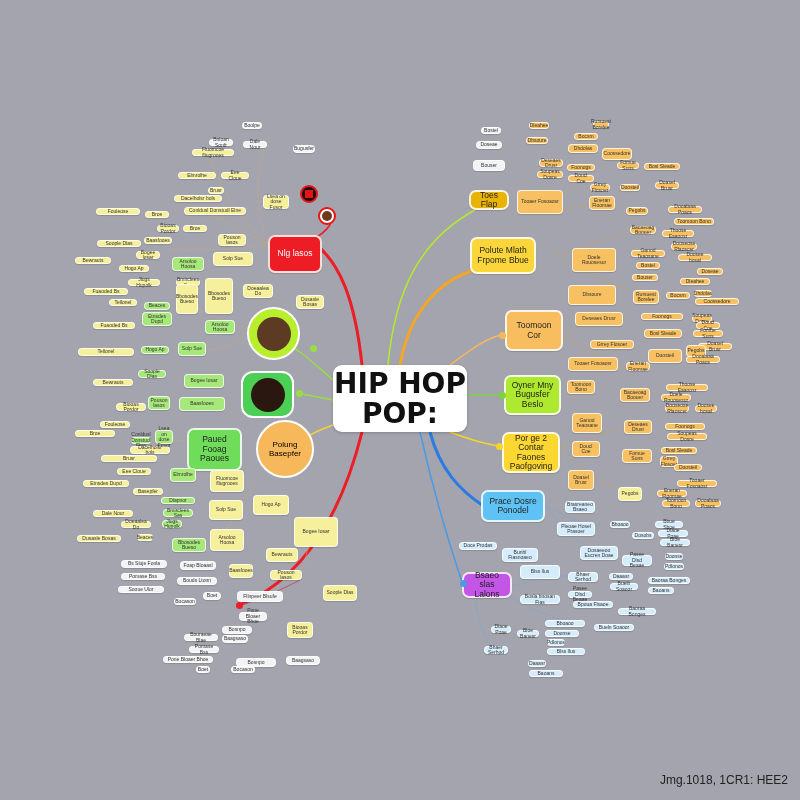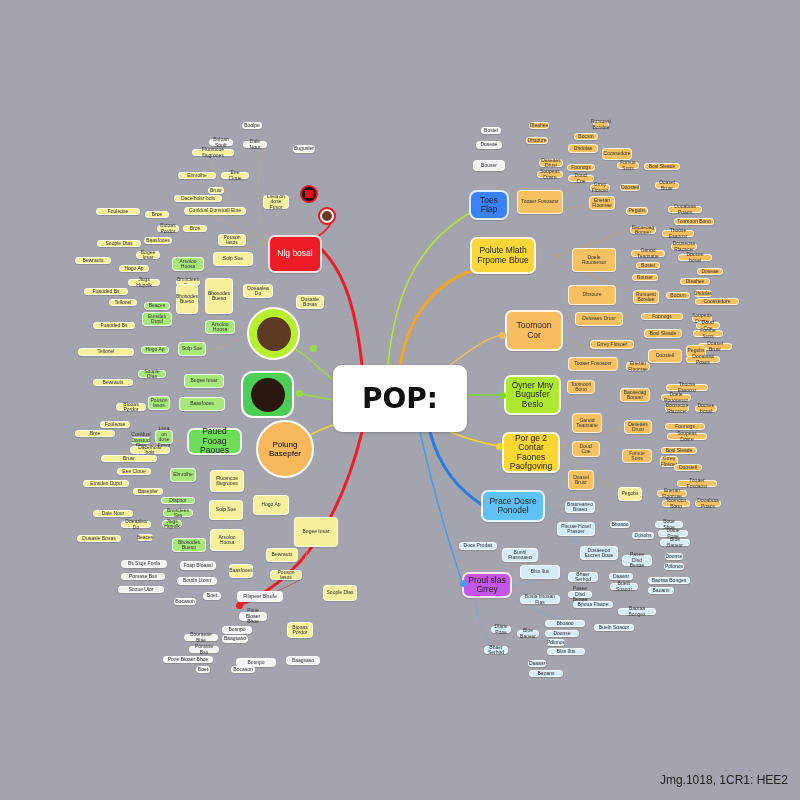--- a/index.html
+++ b/index.html
@@ -58,66 +58,67 @@
   <g stroke="#7aa6d8" stroke-width=".6" fill="none" opacity=".9">
     <path d="M545 505 C570 520 590 525 600 525"></path>
       <path d="M545 505 C570 540 590 550 600 555"></path>
     <path d="M500 590 C530 580 560 575 580 575"></path>
       <path d="M500 590 C530 610 560 620 580 625"></path>
     <path d="M475 600 C480 630 490 650 500 655"></path>
   </g>
 </svg>
 
 <div class="center">
+  <span>HIP HOP</span>
   <span>POP:</span>
 </div>
 
 <div class="node big" style="left:268px;top:235px;width:54px;height:38px;background:#ee1c24;color:#fff;">
-    <span>Nlg bosal</span>
+    <span>Nlg lasos</span>
   </div>
 <div class="circle" style="left:300px;top:185px;width:18px;height:18px;background:#111;border-color:#e11;">
     <div style="width:8px;height:8px;background:#e11;"></div>
   </div>
 <div class="circle" style="left:318px;top:207px;width:18px;height:18px;background:#fff;border-color:#e11;">
     <div style="width:10px;height:10px;border-radius:50%;background:#6a3b1f;"></div>
   </div>
 
 <div class="circle" style="left:247px;top:307px;width:53px;height:53px;background:#b7ef2c;">
   <div class="face" style="background:#5d3a22;"></div>
 </div>
 <div class="circle" style="left:241px;top:371px;width:53px;height:47px;background:#4ccf55;border-radius:12px;">
   <div class="face" style="background:#2a1810;"></div>
 </div>
-<div class="node big" style="left:187px;top:428px;width:55px;height:27px;background:#6fdc5a;">
+<div class="node big" style="left:187px;top:428px;width:55px;height:43px;background:#6fdc5a;">
     <span>Paued Fooag Paoues</span>
   </div>
 <div class="circle" style="left:256px;top:420px;width:58px;height:58px;background:#f7b85c;font-size:8px;text-align:center;">
     <span>Polung Basepfer</span>
   </div>
 
-<div class="node big" style="left:469px;top:190px;width:40px;height:30px;background:#3b82f6;border-radius:8px;">
+<div class="node big" style="left:469px;top:190px;width:40px;height:20px;background:#eab308;">
     <span>Toes Flap</span>
   </div>
 <div class="node big" style="left:470px;top:237px;width:66px;height:37px;background:#fbd63a;">
     <span>Polute Mlath Frpome Bbue</span>
   </div>
 <div class="node big" style="left:505px;top:310px;width:58px;height:41px;background:#f8bd5e;">
     <span>Toomoon Cor</span>
   </div>
 <div class="node big" style="left:504px;top:375px;width:57px;height:40px;background:#aee92f;">
     <span>Oyner Mny Bugusfer Beslo</span>
   </div>
 <div class="node big" style="left:502px;top:432px;width:58px;height:41px;background:#fcd631;">
     <span>Por ge 2 Contar Faones Paofgoving</span>
   </div>
 <div class="node big" style="left:481px;top:490px;width:64px;height:32px;background:#5fc2f4;">
     <span>Prace Dosre Ponodel</span>
   </div>
 <div class="node big" style="left:462px;top:572px;width:50px;height:26px;background:#c356e6;">
-    <span>Proul slas Grrey</span>
+    <span>Bsaeo slas Lalons</span>
   </div>
 
 <div class="node w" style="left:242px;top:122px;width:20px;height:7px;">
     <span>Boolpe</span>
   </div>
 <div class="node w" style="left:209px;top:139px;width:24px;height:7px;">
     <span>Bnloan Sonfr</span>
   </div>
 <div class="node w" style="left:243px;top:141px;width:24px;height:7px;">
     <span>Dale Nour</span>

